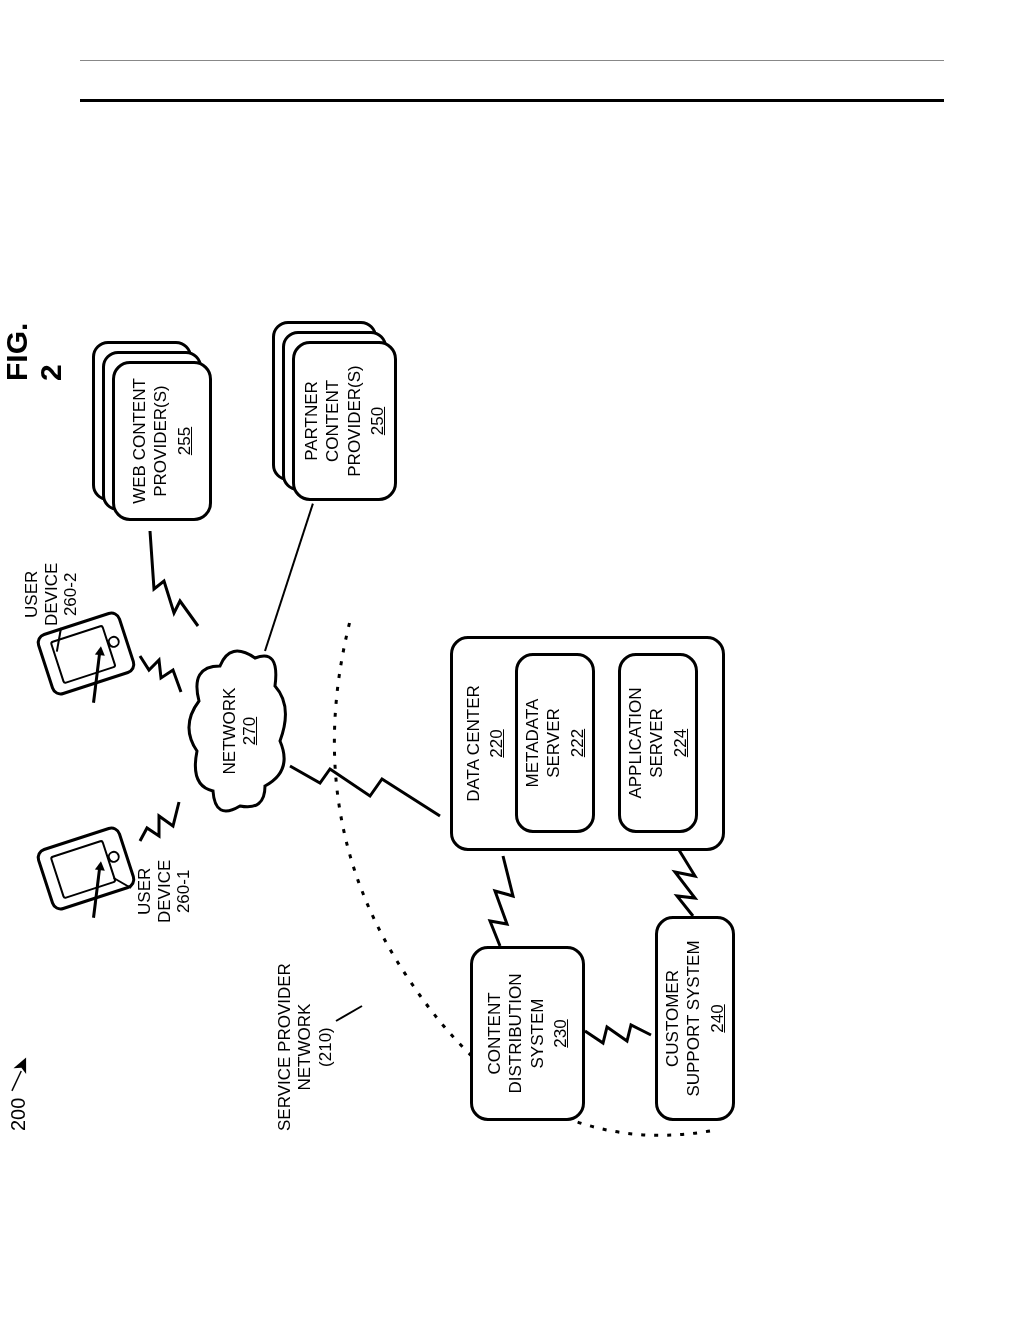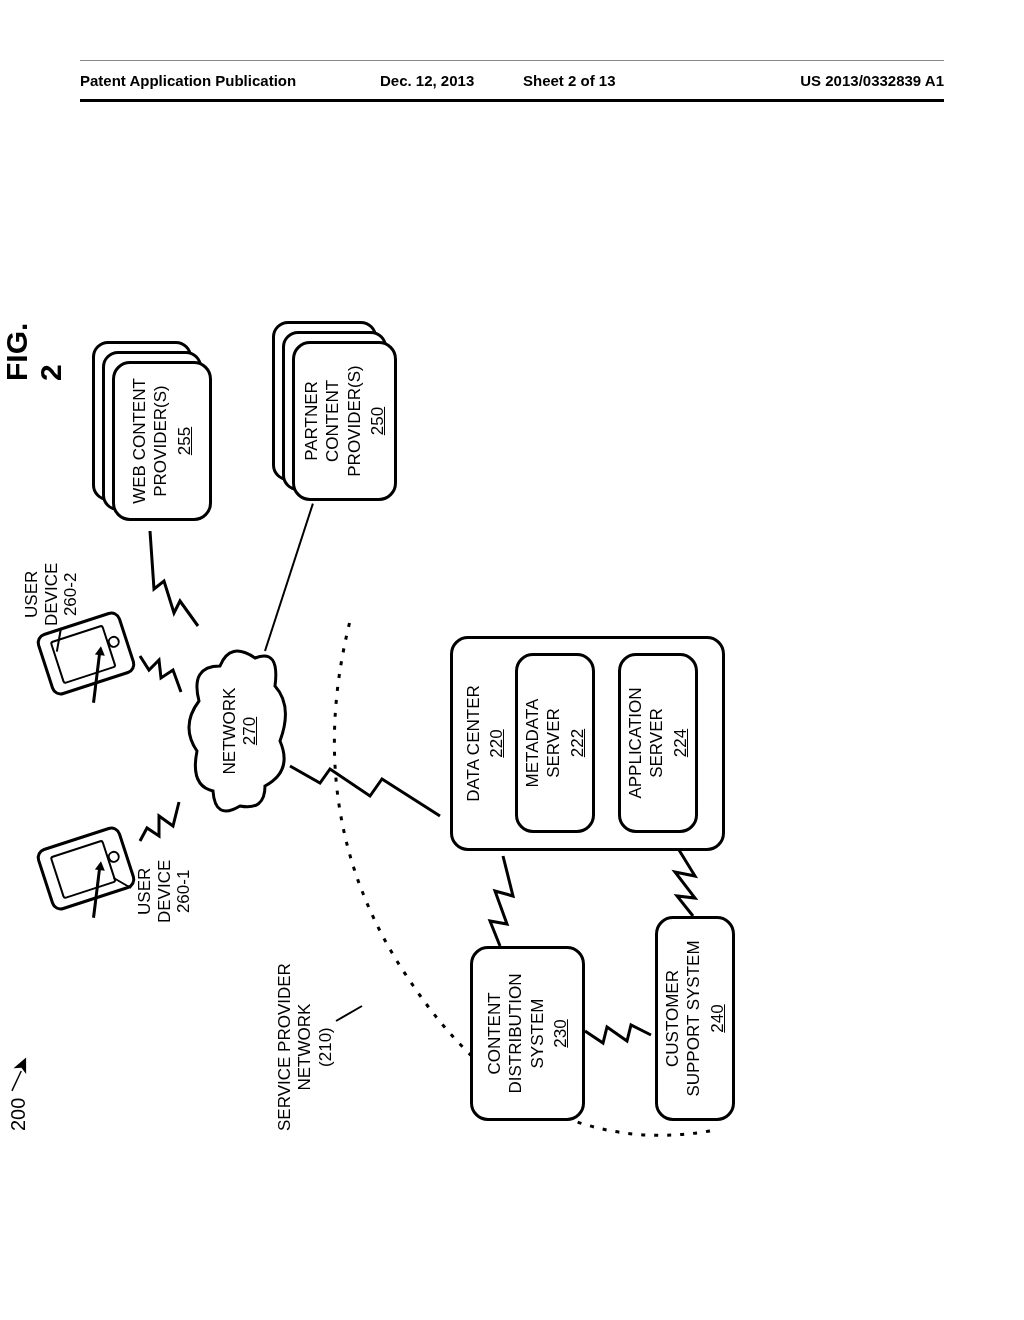--- a/index.html
+++ b/index.html
@@ -179,26 +179,20 @@
     height:2px;
     background:#000;
     transform-origin: left center;
   }
 </style>
 </head>
 <body>
 
 <div class="page">
 
-  <div class="header">
-    <span class="pub-type">Patent Application Publication</span>
-    <span class="date">Dec. 12, 2013</span>
-    <span class="sheet">Sheet 2 of 13</span>
-    <span class="pubno">US 2013/0332839 A1</span>
-  </div>
   <div class="border-rule"></div>
 
   <div class="drawing-area">
 
     <div class="fig-label" style="left:720px; top:0;">FIG. 2</div>
 
     <div class="ref-num" style="left:-30px; top:5px;">
       <span>200</span><span class="arrow">—➤</span>
     </div>
 

